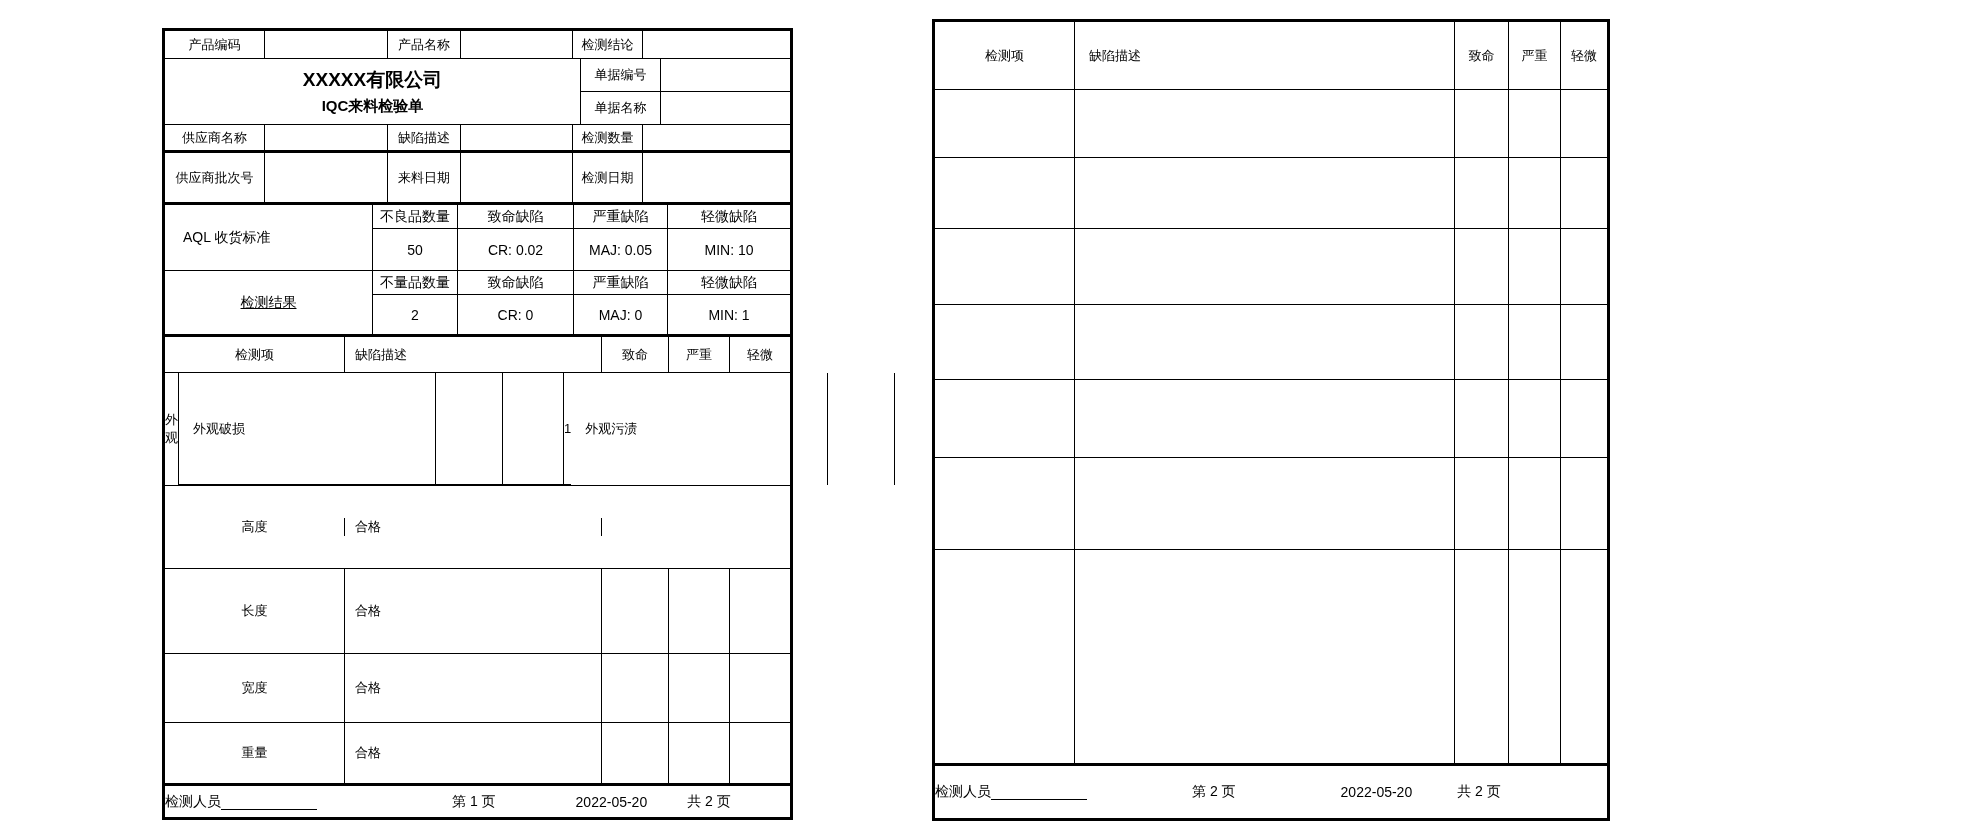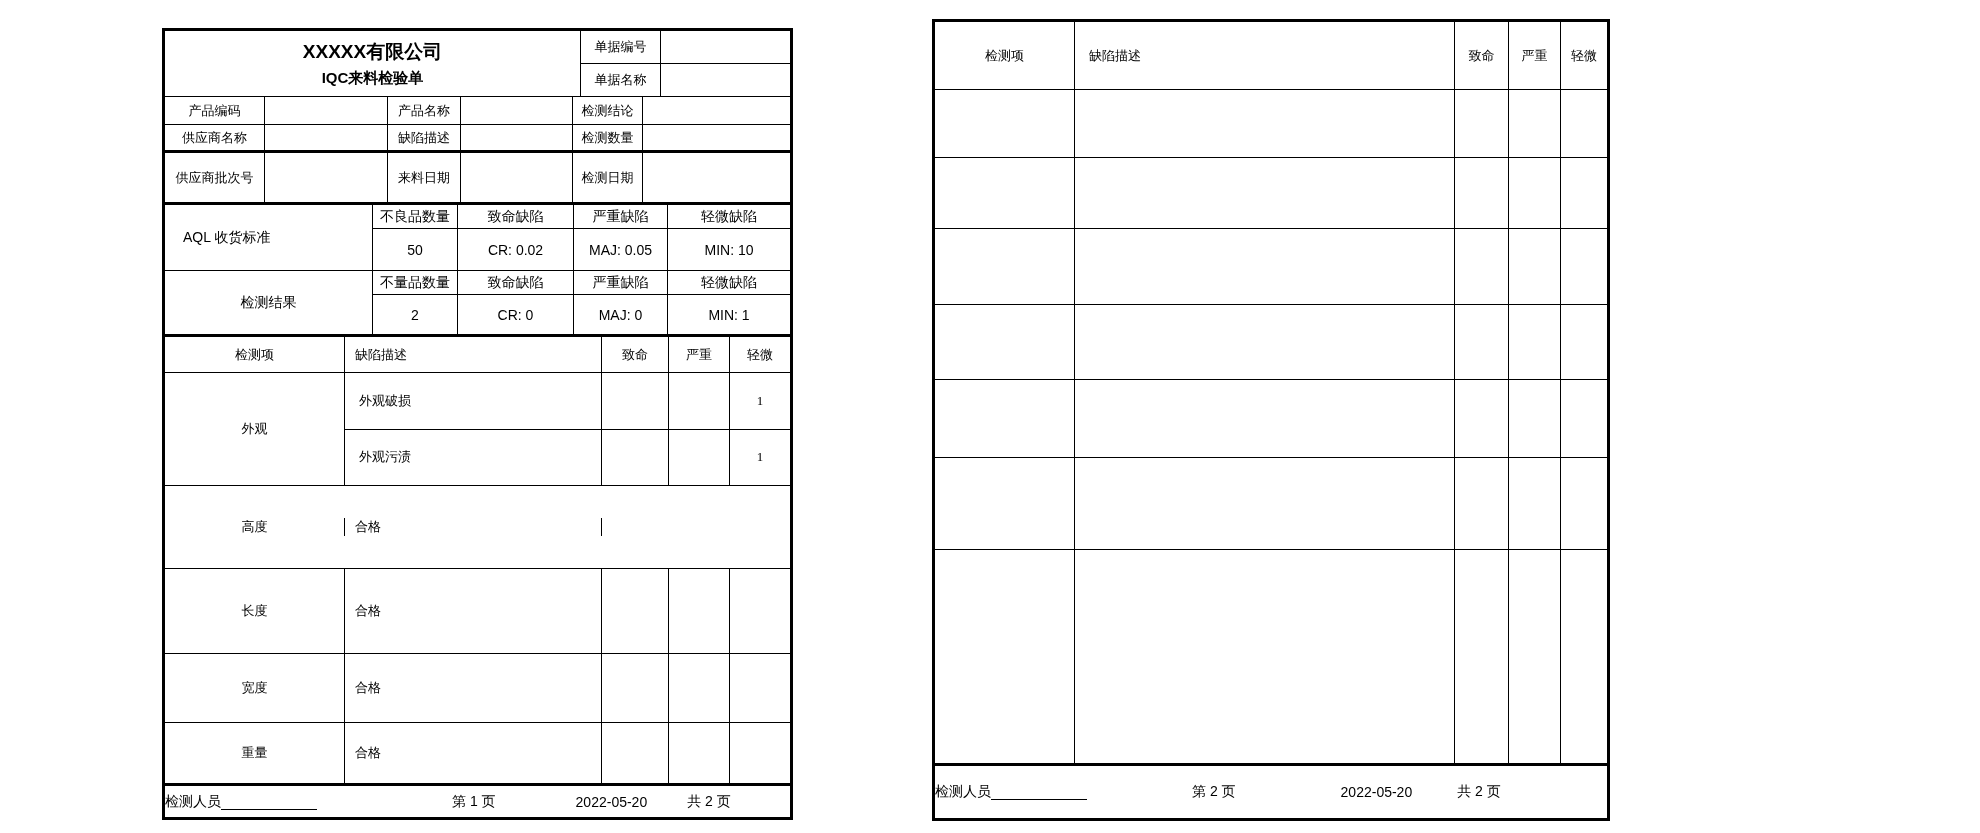--- a/index.html
+++ b/index.html
@@ -28,34 +28,34 @@
 
   
   .p1-info { height:28px; }
   .w-l1{width:100px;} .w-v1{width:123px;} .w-l2{width:73px;} .w-v2{width:112px;} .w-l3{width:70px;} .w-v3{flex:1;}
   .p1-batch { height:52px; }
 
   
   .sect { height:66px; }
   .sect-label { width:208px; border-right:1px solid #000; display:flex; align-items:center; font-size:14px; }
   .sect-label.pad { padding-left:18px; }
-  .sect-label.centered { justify-content:center; }
+  .sect-label.centered { justify-content:center;text-decoration:underline; }
   .qcol { display:flex; flex-direction:column; border-right:1px solid #000; }
   .qcol.last { border-right:none; }
   .qcol .q-top { height:24px; border-bottom:1px solid #000; display:flex; align-items:center; justify-content:center; font-size:14px; }
   .qcol .q-bot { flex:1; display:flex; align-items:center; justify-content:center; font-size:14px; }
   .qw1{width:85px;} .qw2{width:116px;} .qw3{width:94px;} .qw4{flex:1;}
 
   
   .dw-item{width:180px;} .dw-desc{width:257px;} .dw-c1{width:67px;} .dw-c2{width:61px;} .dw-c3{flex:1;}
   .p1-dethead { height:36px; }
   .p1-dethead .cell { font-size:13px; }
   .dgroup { display:flex; flex-shrink:0; border-bottom:1px solid #000; }
   .dgroup .g-item { width:180px; border-right:1px solid #000; display:flex; align-items:center; justify-content:center; font-size:13px; }
-  .dgroup .g-rows { flex:1; display:flex; flex-direction:column;font-family:Liberation Serif, serif; }
+  .dgroup .g-rows { flex:1; display:flex; flex-direction:row; }
   .g-subrow { display:flex; flex:1; border-bottom:1px solid #000; }
   .g-subrow.last { border-bottom:none; }
   .g-subrow .cell.left { padding-left:14px; }
 
   
   .footer { flex:1; display:flex; align-items:center; border-top:3px solid #000; font-size:14px; }
   .sig-line { display:inline-block; width:96px; border-bottom:1px solid #000; height:16px; }
   .f-page1 { margin-left:135px; } .f-date1 { margin-left:80px; } .f-total1 { margin-left:40px; }
   .f-page2 { margin-left:105px; } .f-date2 { margin-left:105px; } .f-total2 { margin-left:45px; }
 
@@ -64,44 +64,44 @@
   .p2w-item{width:140px;} .p2w-desc{width:380px;} .p2w-c1{width:54px;} .p2w-c2{width:52px;} .p2w-c3{flex:1;}
   .p2r1{height:68px;} .p2r2{height:71px;} .p2r3{height:76px;} .p2r4{height:75px;} .p2r5{height:78px;} .p2r6{height:92px;} .p2r7{flex:1;}
   .p2-foot { flex:none; height:55px; }
   .p2-head .cell.left { padding-left:14px; }
 </style>
 </head>
 <body>
 
 <div class="page" id="page1">
 
-  <div class="row p1-header">
-    <div class="title-cell">
-      <div class="company">XXXXX有限公司</div>
-      <div class="form-title">IQC来料检验单</div>
-    </div>
-    <div class="docbox">
-      <div class="docrow">
-        <div class="doclabel">单据编号</div>
-        <div class="docvalue"></div>
-      </div>
-      <div class="docrow last">
-        <div class="doclabel">单据名称</div>
-        <div class="docvalue"></div>
-      </div>
-    </div>
-  </div>
-
   <div class="row p1-info">
     <div class="cell w-l1">产品编码</div>
     <div class="cell w-v1"></div>
     <div class="cell w-l2">产品名称</div>
     <div class="cell w-v2"></div>
     <div class="cell w-l3">检测结论</div>
     <div class="cell w-v3 last"></div>
+  </div>
+
+  <div class="row p1-header">
+    <div class="title-cell">
+      <div class="company">XXXXX有限公司</div>
+      <div class="form-title">IQC来料检验单</div>
+    </div>
+    <div class="docbox">
+      <div class="docrow">
+        <div class="doclabel">单据编号</div>
+        <div class="docvalue"></div>
+      </div>
+      <div class="docrow last">
+        <div class="doclabel">单据名称</div>
+        <div class="docvalue"></div>
+      </div>
+    </div>
   </div>
 
   <div class="row p1-info sep-thick">
     <div class="cell w-l1">供应商名称</div>
     <div class="cell w-v1"></div>
     <div class="cell w-l2">缺陷描述</div>
     <div class="cell w-v2"></div>
     <div class="cell w-l3">检测数量</div>
     <div class="cell w-v3 last"></div>
   </div>

